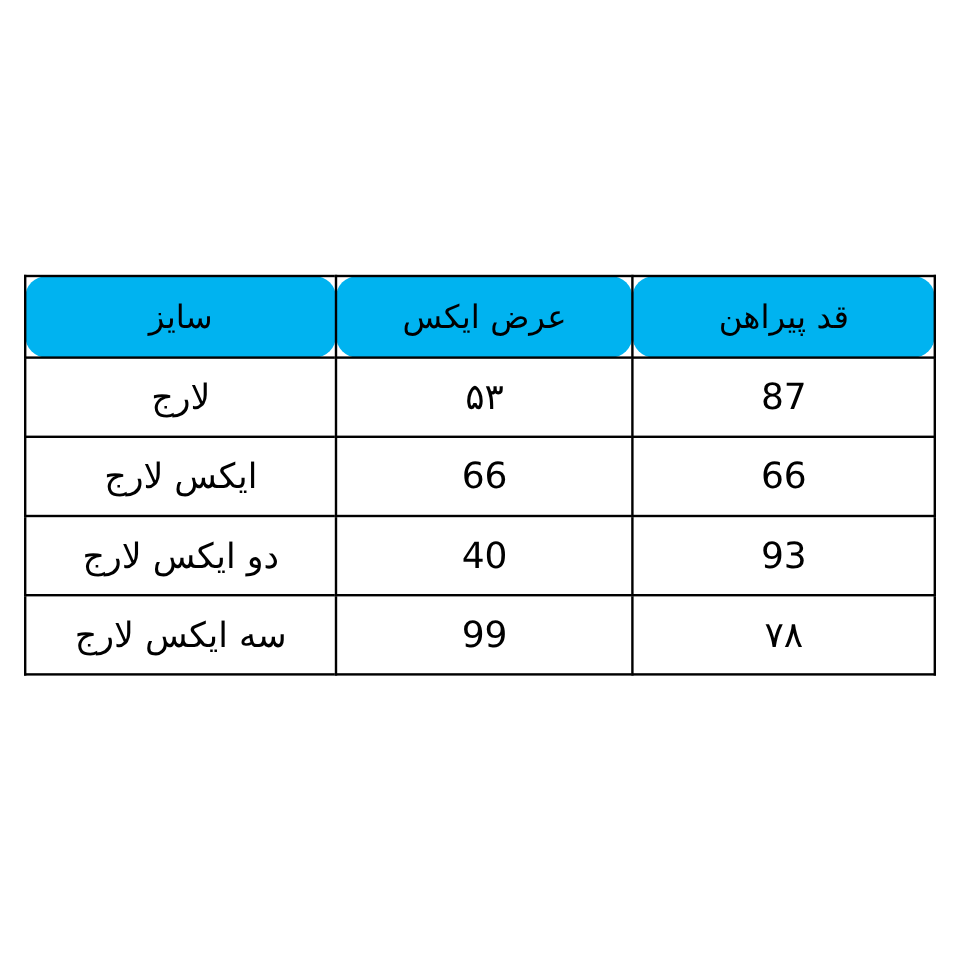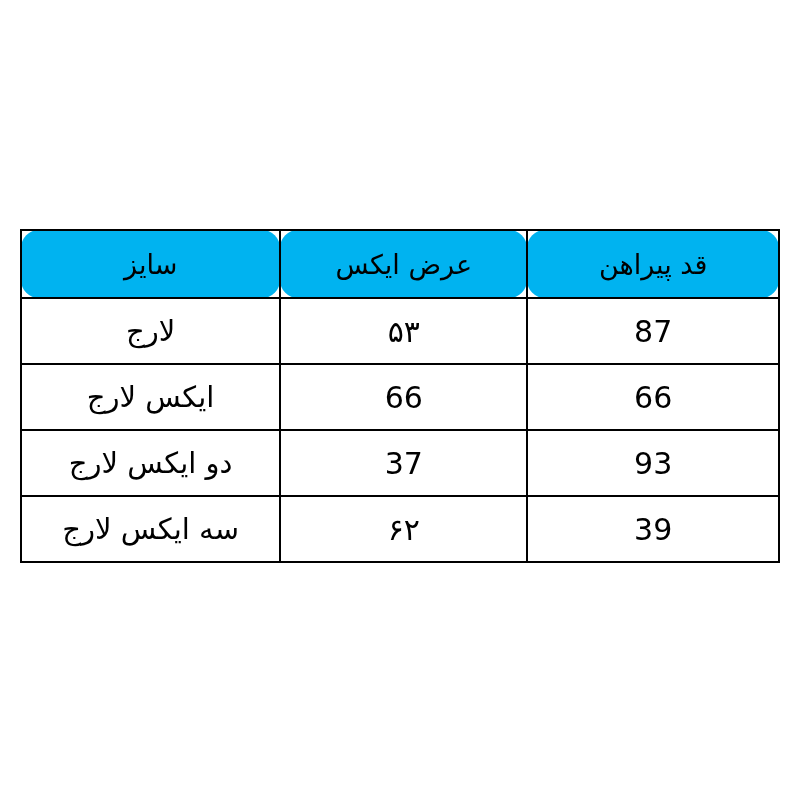--- a/index.html
+++ b/index.html
@@ -85,24 +85,24 @@
           <td>۵۳</td>
           <td class="size-name">لارج</td>
         </tr>
         <tr>
           <td>66</td>
           <td>66</td>
           <td class="size-name">ایکس لارج</td>
         </tr>
         <tr>
           <td>93</td>
-          <td>37</td>
+          <td>40</td>
           <td class="size-name">دو ایکس لارج</td>
         </tr>
         <tr>
-          <td>39</td>
-          <td>۶۲</td>
+          <td>۷۸</td>
+          <td>99</td>
           <td class="size-name">سه ایکس لارج</td>
         </tr>
       </tbody>
     </table>
   </div>
 </div>
 
 </body></html>

